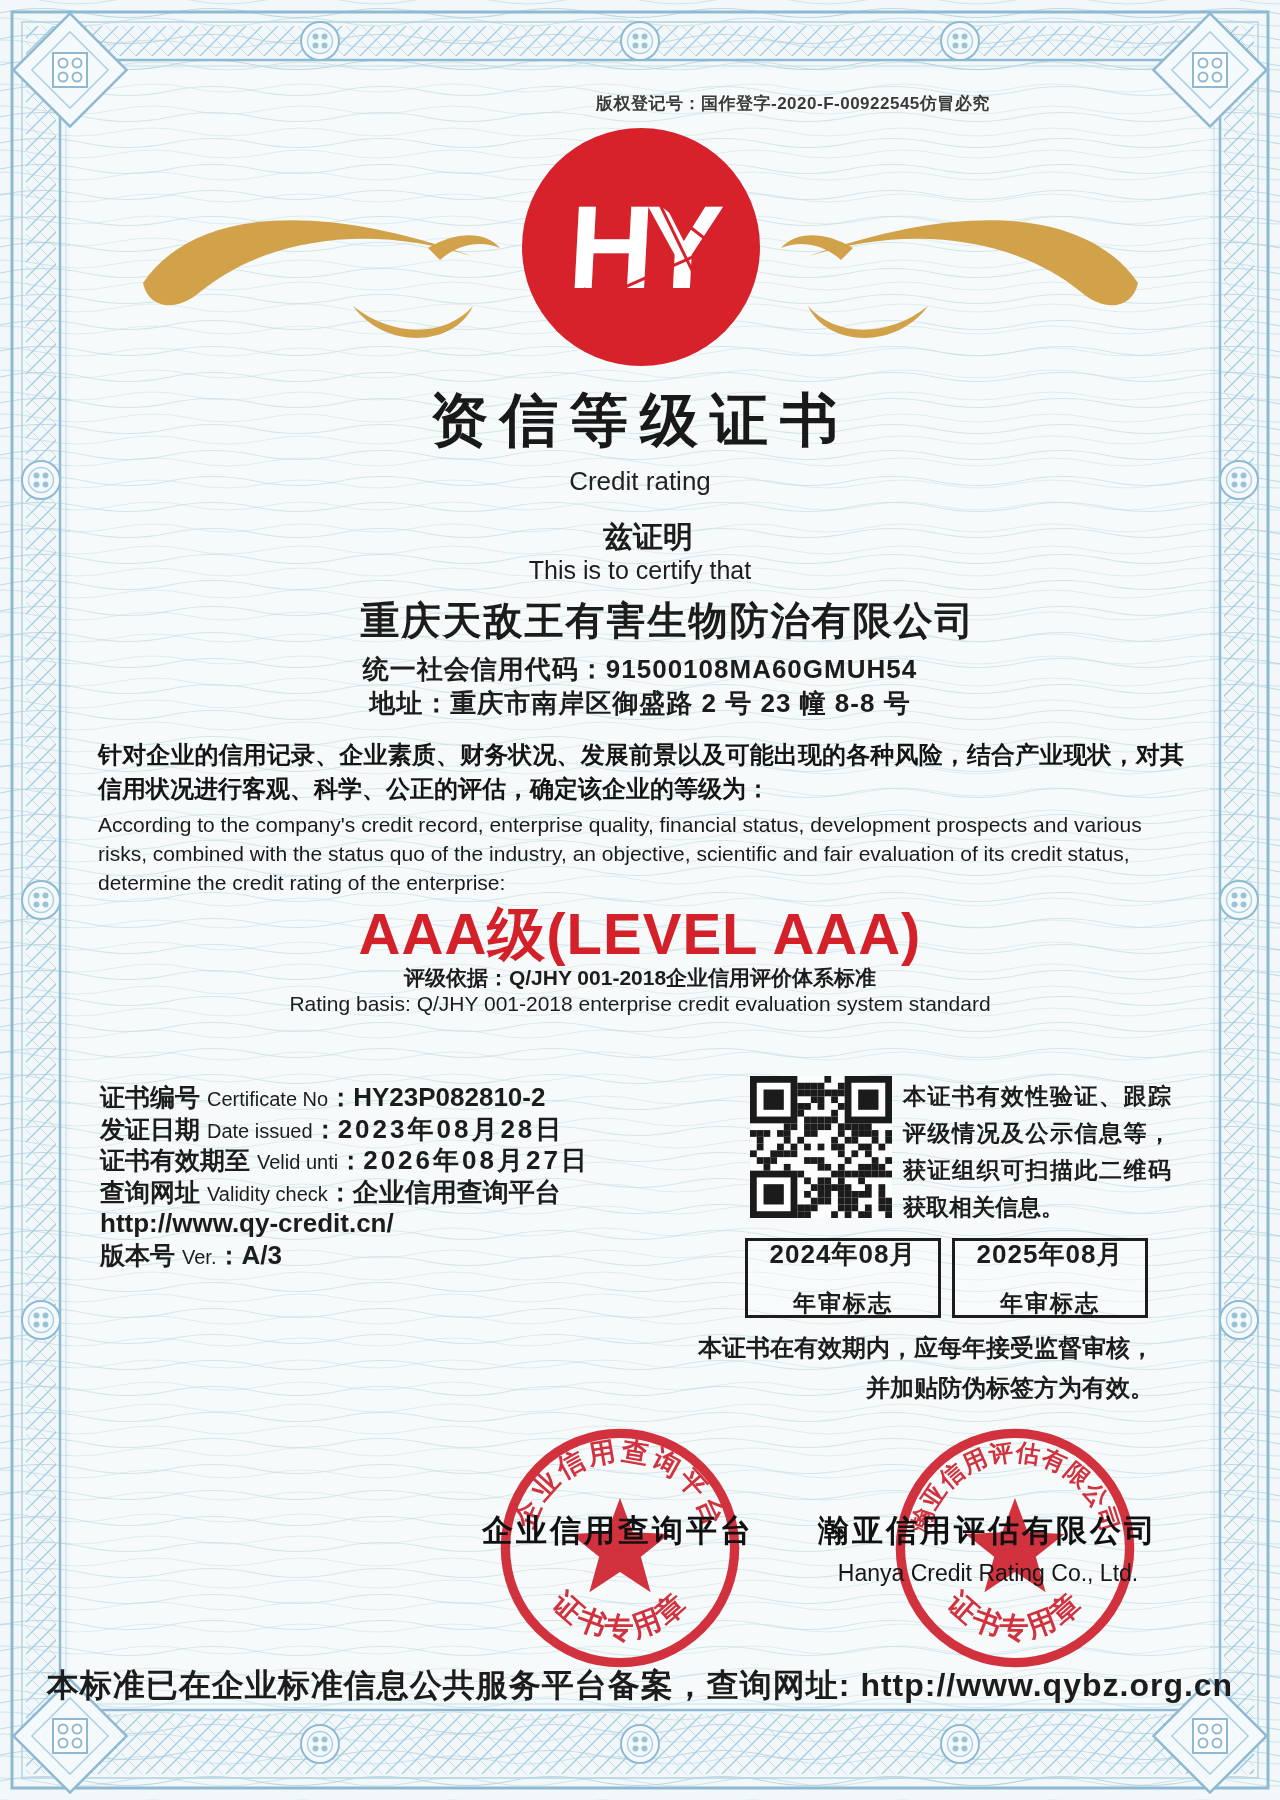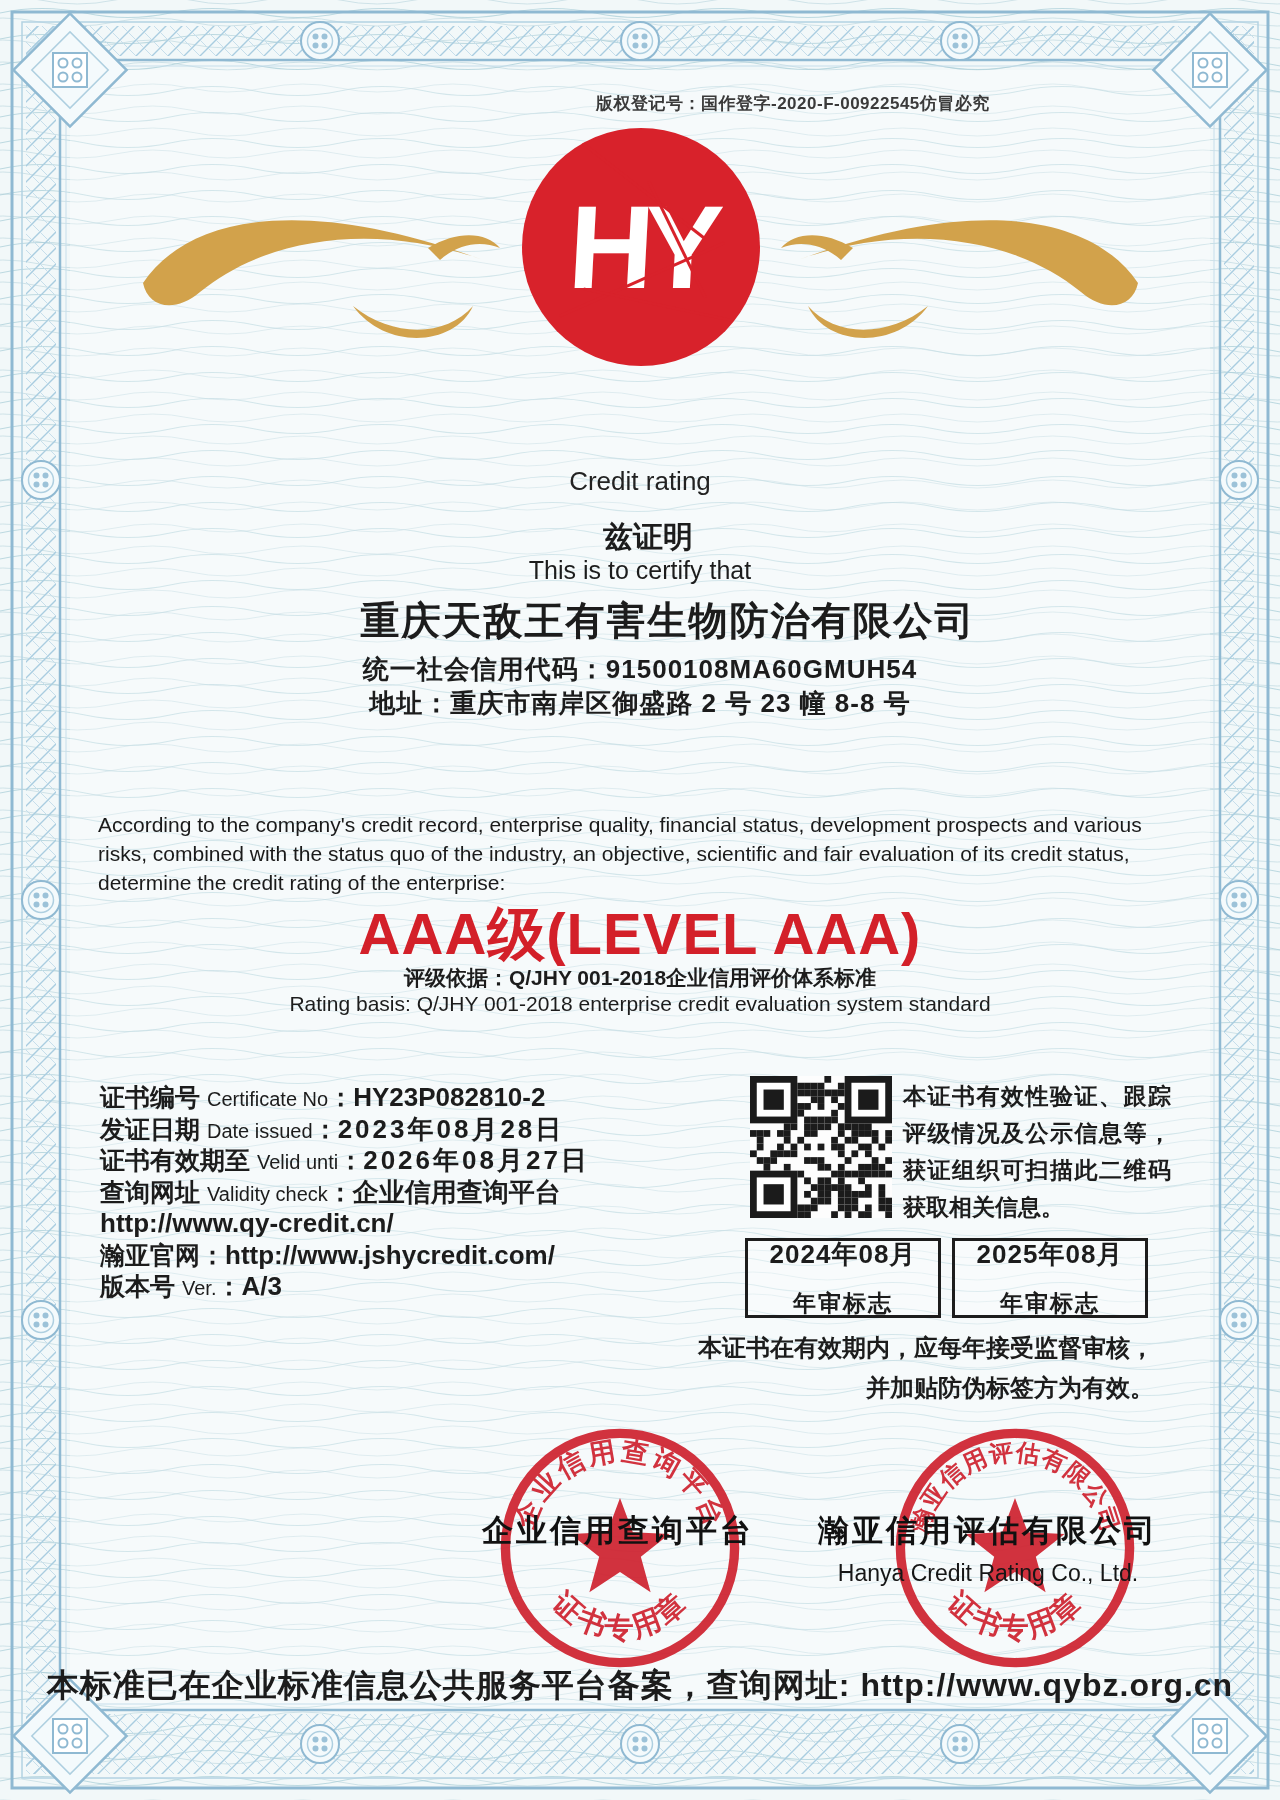--- a/index.html
+++ b/index.html
@@ -143,27 +143,29 @@
     </svg>
 
     <div class="abs logo">
       <span class="logo-text">HY</span>
       <div class="crack" style="left:40px;top:60px;width:160px;height:3px;transform:rotate(38deg);"></div>
       <div class="crack" style="left:30px;top:150px;width:180px;height:3px;transform:rotate(-24deg);"></div>
       <div class="crack" style="left:90px;top:110px;width:130px;height:3px;transform:rotate(64deg);"></div>
       <div class="crack" style="left:60px;top:175px;width:150px;height:3px;transform:rotate(12deg);"></div>
     </div>
 
+    <div class="abs ctr title-cn">资信等级证书</div>
     <div class="abs ctr title-en">Credit rating</div>
     <div class="abs ctr certify-cn">兹证明</div>
     <div class="abs ctr certify-en">This is to certify that</div>
     <div class="abs ctr company">重庆天敌王有害生物防治有限公司</div>
     <div class="abs ctr code-line">统一社会信用代码：91500108MA60GMUH54</div>
     <div class="abs ctr addr-line">地址：重庆市南岸区御盛路 2 号 23 幢 8-8 号</div>
 
+    <div class="abs body-cn">针对企业的信用记录、企业素质、财务状况、发展前景以及可能出现的各种风险，结合产业现状，对其信用状况进行客观、科学、公正的评估，确定该企业的等级为：</div>
     <div class="abs body-en">According to the company's credit record, enterprise quality, financial status, development prospects and various risks, combined with the status quo of the industry, an objective, scientific and fair evaluation of its credit status, determine the credit rating of the enterprise:</div>
 
     <div class="abs ctr rating">AAA级(LEVEL AAA)</div>
     <div class="abs ctr basis-cn">评级依据：Q/JHY 001-2018企业信用评价体系标准</div>
     <div class="abs ctr basis-en">Rating basis: Q/JHY 001-2018 enterprise credit evaluation system standard</div>
 
     <div class="abs details">
       <div class="detail-line">
         <span class="lab-cn">证书编号</span><span class="lab-en">Certificate No</span><span class="sep">：</span><span class="val">HY23P082810-2</span>
       </div>
@@ -171,23 +173,20 @@
         <span class="lab-cn">发证日期</span><span class="lab-en">Date issued</span><span class="sep">：</span><span class="val spaced">2023年08月28日</span>
       </div>
       <div class="detail-line">
         <span class="lab-cn">证书有效期至</span><span class="lab-en">Velid unti</span><span class="sep">：</span><span class="val spaced">2026年08月27日</span>
       </div>
       <div class="detail-line">
         <span class="lab-cn">查询网址</span><span class="lab-en">Validity check</span><span class="sep">：</span><span class="val">企业信用查询平台</span>
       </div>
       <div class="detail-line">
         <span class="val">http://www.qy-credit.cn/</span>
-      </div>
-      <div class="detail-line">
-        <span class="lab-cn">瀚亚官网</span><span class="sep">：</span><span class="val">http://www.jshycredit.com/</span>
       </div>
       <div class="detail-line">
         <span class="lab-cn">版本号</span><span class="lab-en">Ver.</span><span class="sep">：</span><span class="val">A/3</span>
       </div>
     </div>
 
     <svg class="abs qr" id="qr-svg" viewBox="0 0 147 147" aria-hidden="true">
         <rect width="147" height="147" fill="#fdfdfd"></rect>
         <g fill="#1b1b1b">
           <rect x="77" y="0" width="7" height="7"></rect>

